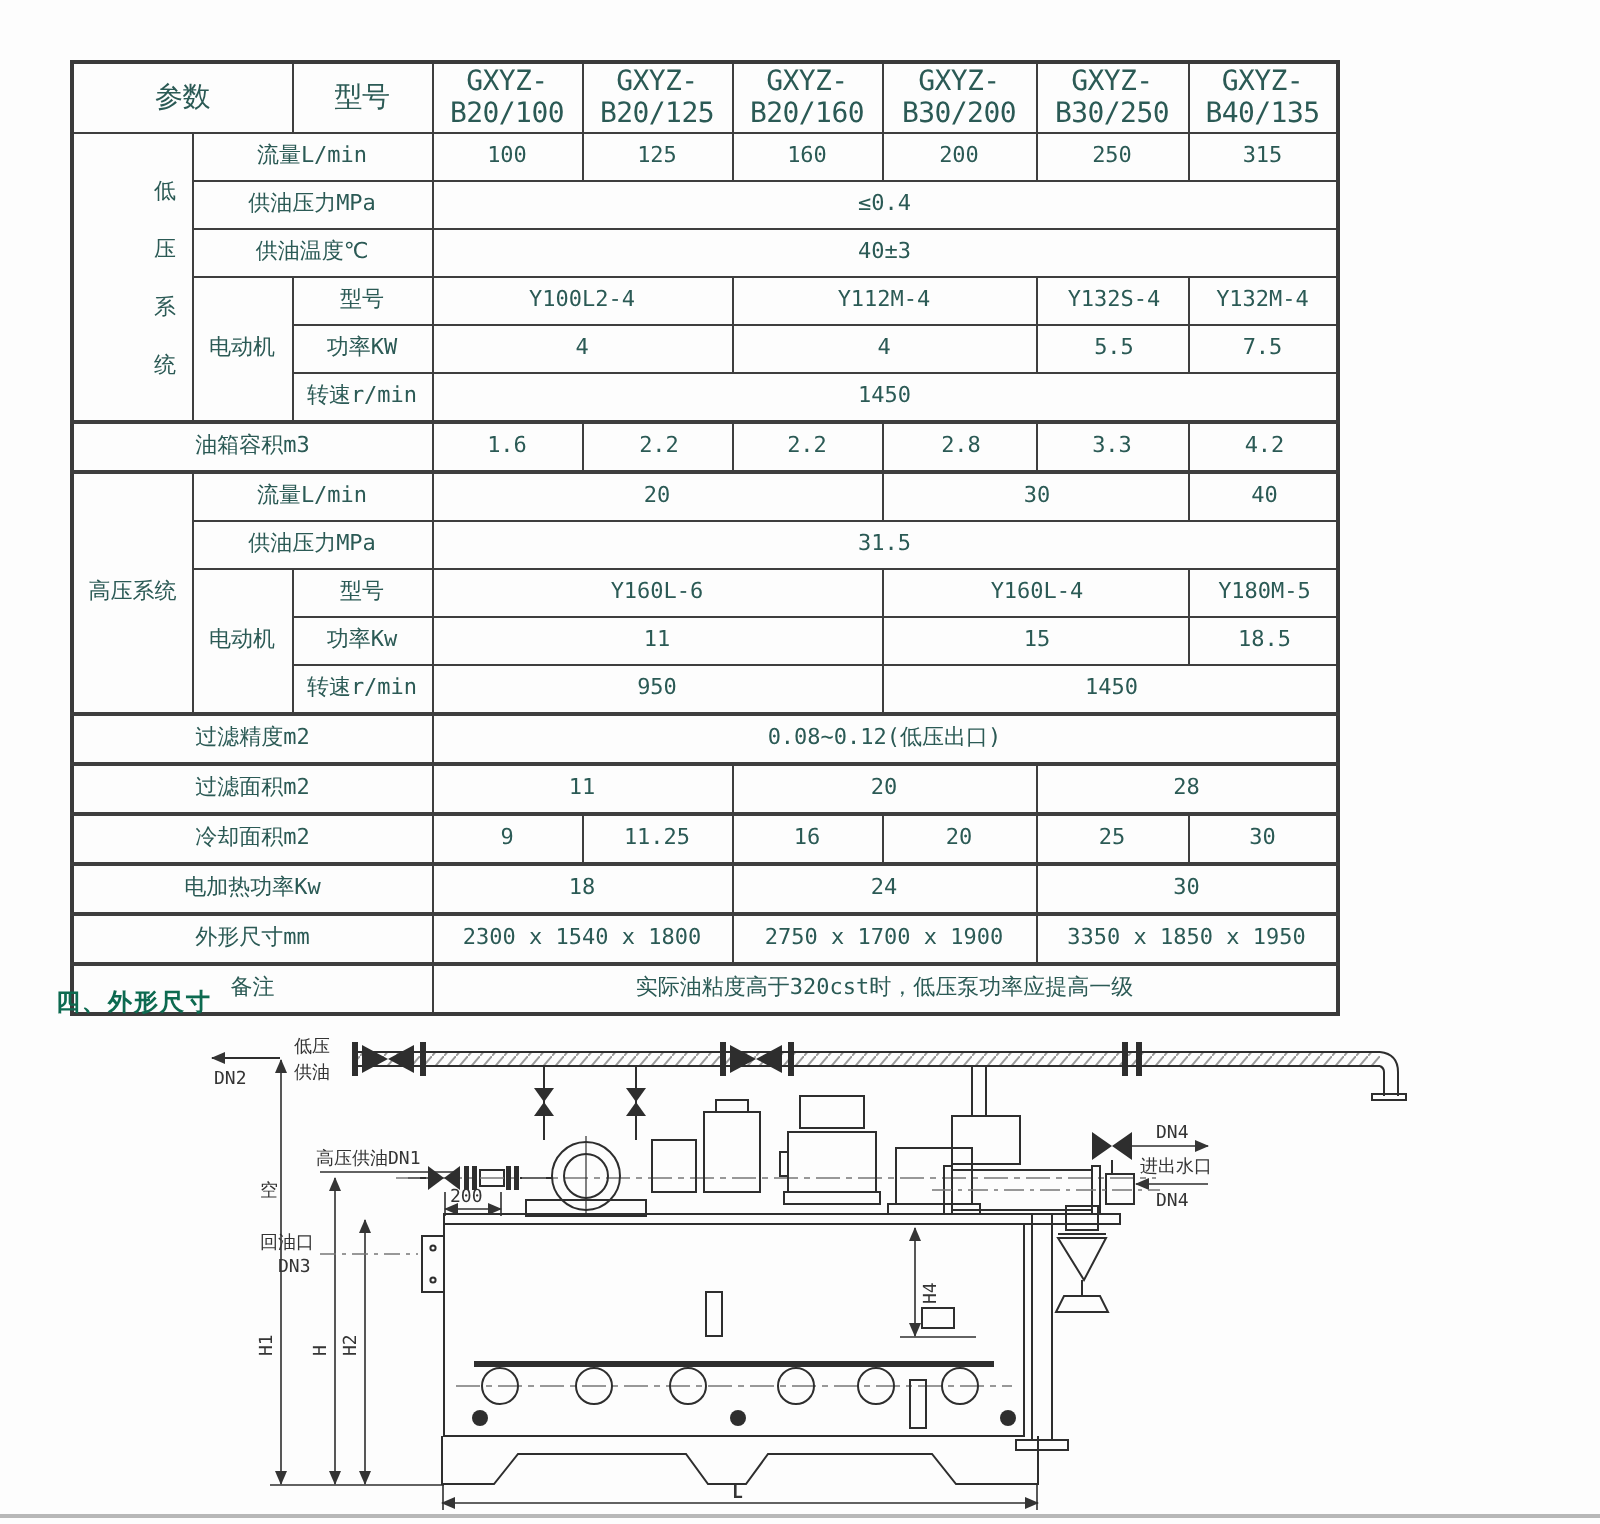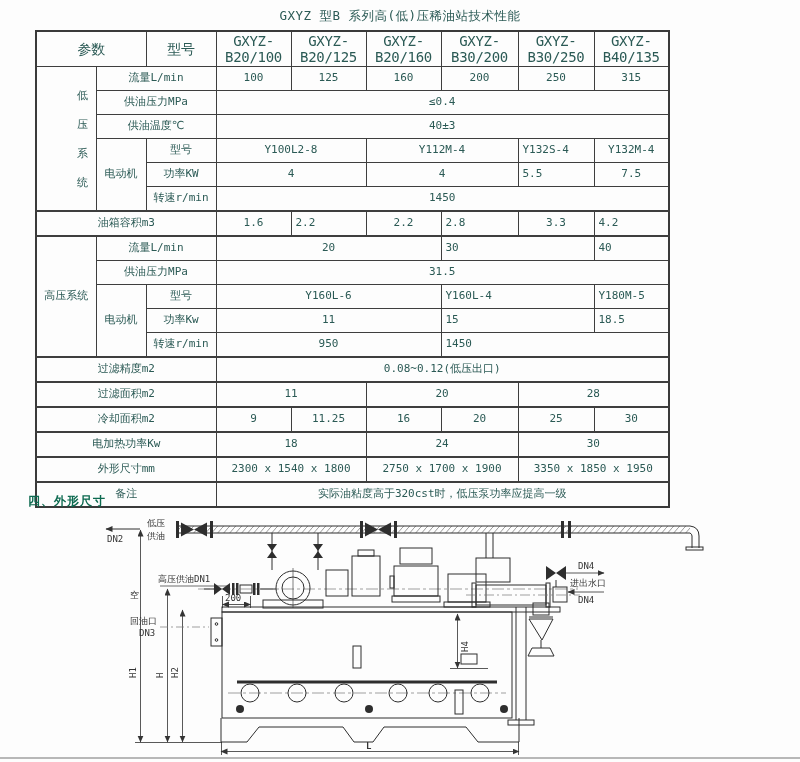--- a/index.html
+++ b/index.html
@@ -5,35 +5,34 @@
   html,body{margin:0;padding:0;background:#fff;}
   .page{position:relative;width:800px;height:762px;background:#fdfdfd;overflow:hidden;
         font-family:"DejaVu Sans Mono","DejaVu Sans","Liberation Sans",sans-serif;color:#2b5a55;}
   .doc-title{position:absolute;top:8px;left:0;width:100%;text-align:center;
              font-size:12.5px;letter-spacing:.5px;}
   table.spec{position:absolute;left:35px;top:30px;width:633px;border-collapse:collapse;
              table-layout:fixed;border:2px solid #3a3a3a;}
   .spec td{border:1px solid #3e3e3e;font-size:11px;text-align:center;padding:1px 2px;
            height:21px;line-height:1.15;overflow:hidden;color:#2b5a55;}
   .spec tr:first-child td{font-size:14px;letter-spacing:-0.3px;}
-  .spec td.left{text-align:left;padding-left:4px;}
+  .spec td.left{text-align:center;padding-left:4px;}
   .spec td.vert{padding:0 40px;word-break:break-all;line-height:29px;}
   .spec tr.bt td{border-top-width:2px;}
   .section-heading{position:absolute;left:28px;top:493px;font-size:12px;font-weight:bold;
                    color:#0d6a50;letter-spacing:1px;}
   .diagram{position:absolute;left:0;top:500px;width:800px;height:258px;}
   .diagram svg text{font-size:9px;fill:#343434;font-family:"DejaVu Sans Mono","DejaVu Sans",sans-serif;}
   .bottom-rule{position:absolute;left:0;top:757px;width:800px;height:2px;background:#b8b8b8;}
 </style>
 </head>
 <body>
 
 <div class="page">
 
-  <div class="doc-title">GXYZ 型B 系列高(低)压稀油站技术性能</div>
 
   <table class="spec">
     <colgroup>
       <col style="width:60px">
         <col style="width:50px">
         <col style="width:70px">
       <col style="width:75px">
         <col style="width:75px">
         <col style="width:75px">
       <col style="width:77px">
@@ -65,21 +64,21 @@
           <td colspan="2">供油压力MPa</td>
           <td colspan="6">≤0.4</td>
         </tr>
         <tr>
           <td colspan="2">供油温度℃</td>
           <td colspan="6">40±3</td>
         </tr>
         <tr>
           <td rowspan="3">电动机</td>
           <td>型号</td>
-          <td colspan="2">Y100L2-8</td>
+          <td colspan="2">Y100L2-4</td>
           <td colspan="2">Y112M-4</td>
           <td class="left">Y132S-4</td>
           <td>Y132M-4</td>
         </tr>
         <tr>
           <td>功率KW</td>
           <td colspan="2">4</td>
           <td colspan="2">4</td>
           <td class="left">5.5</td>
           <td>7.5</td>

